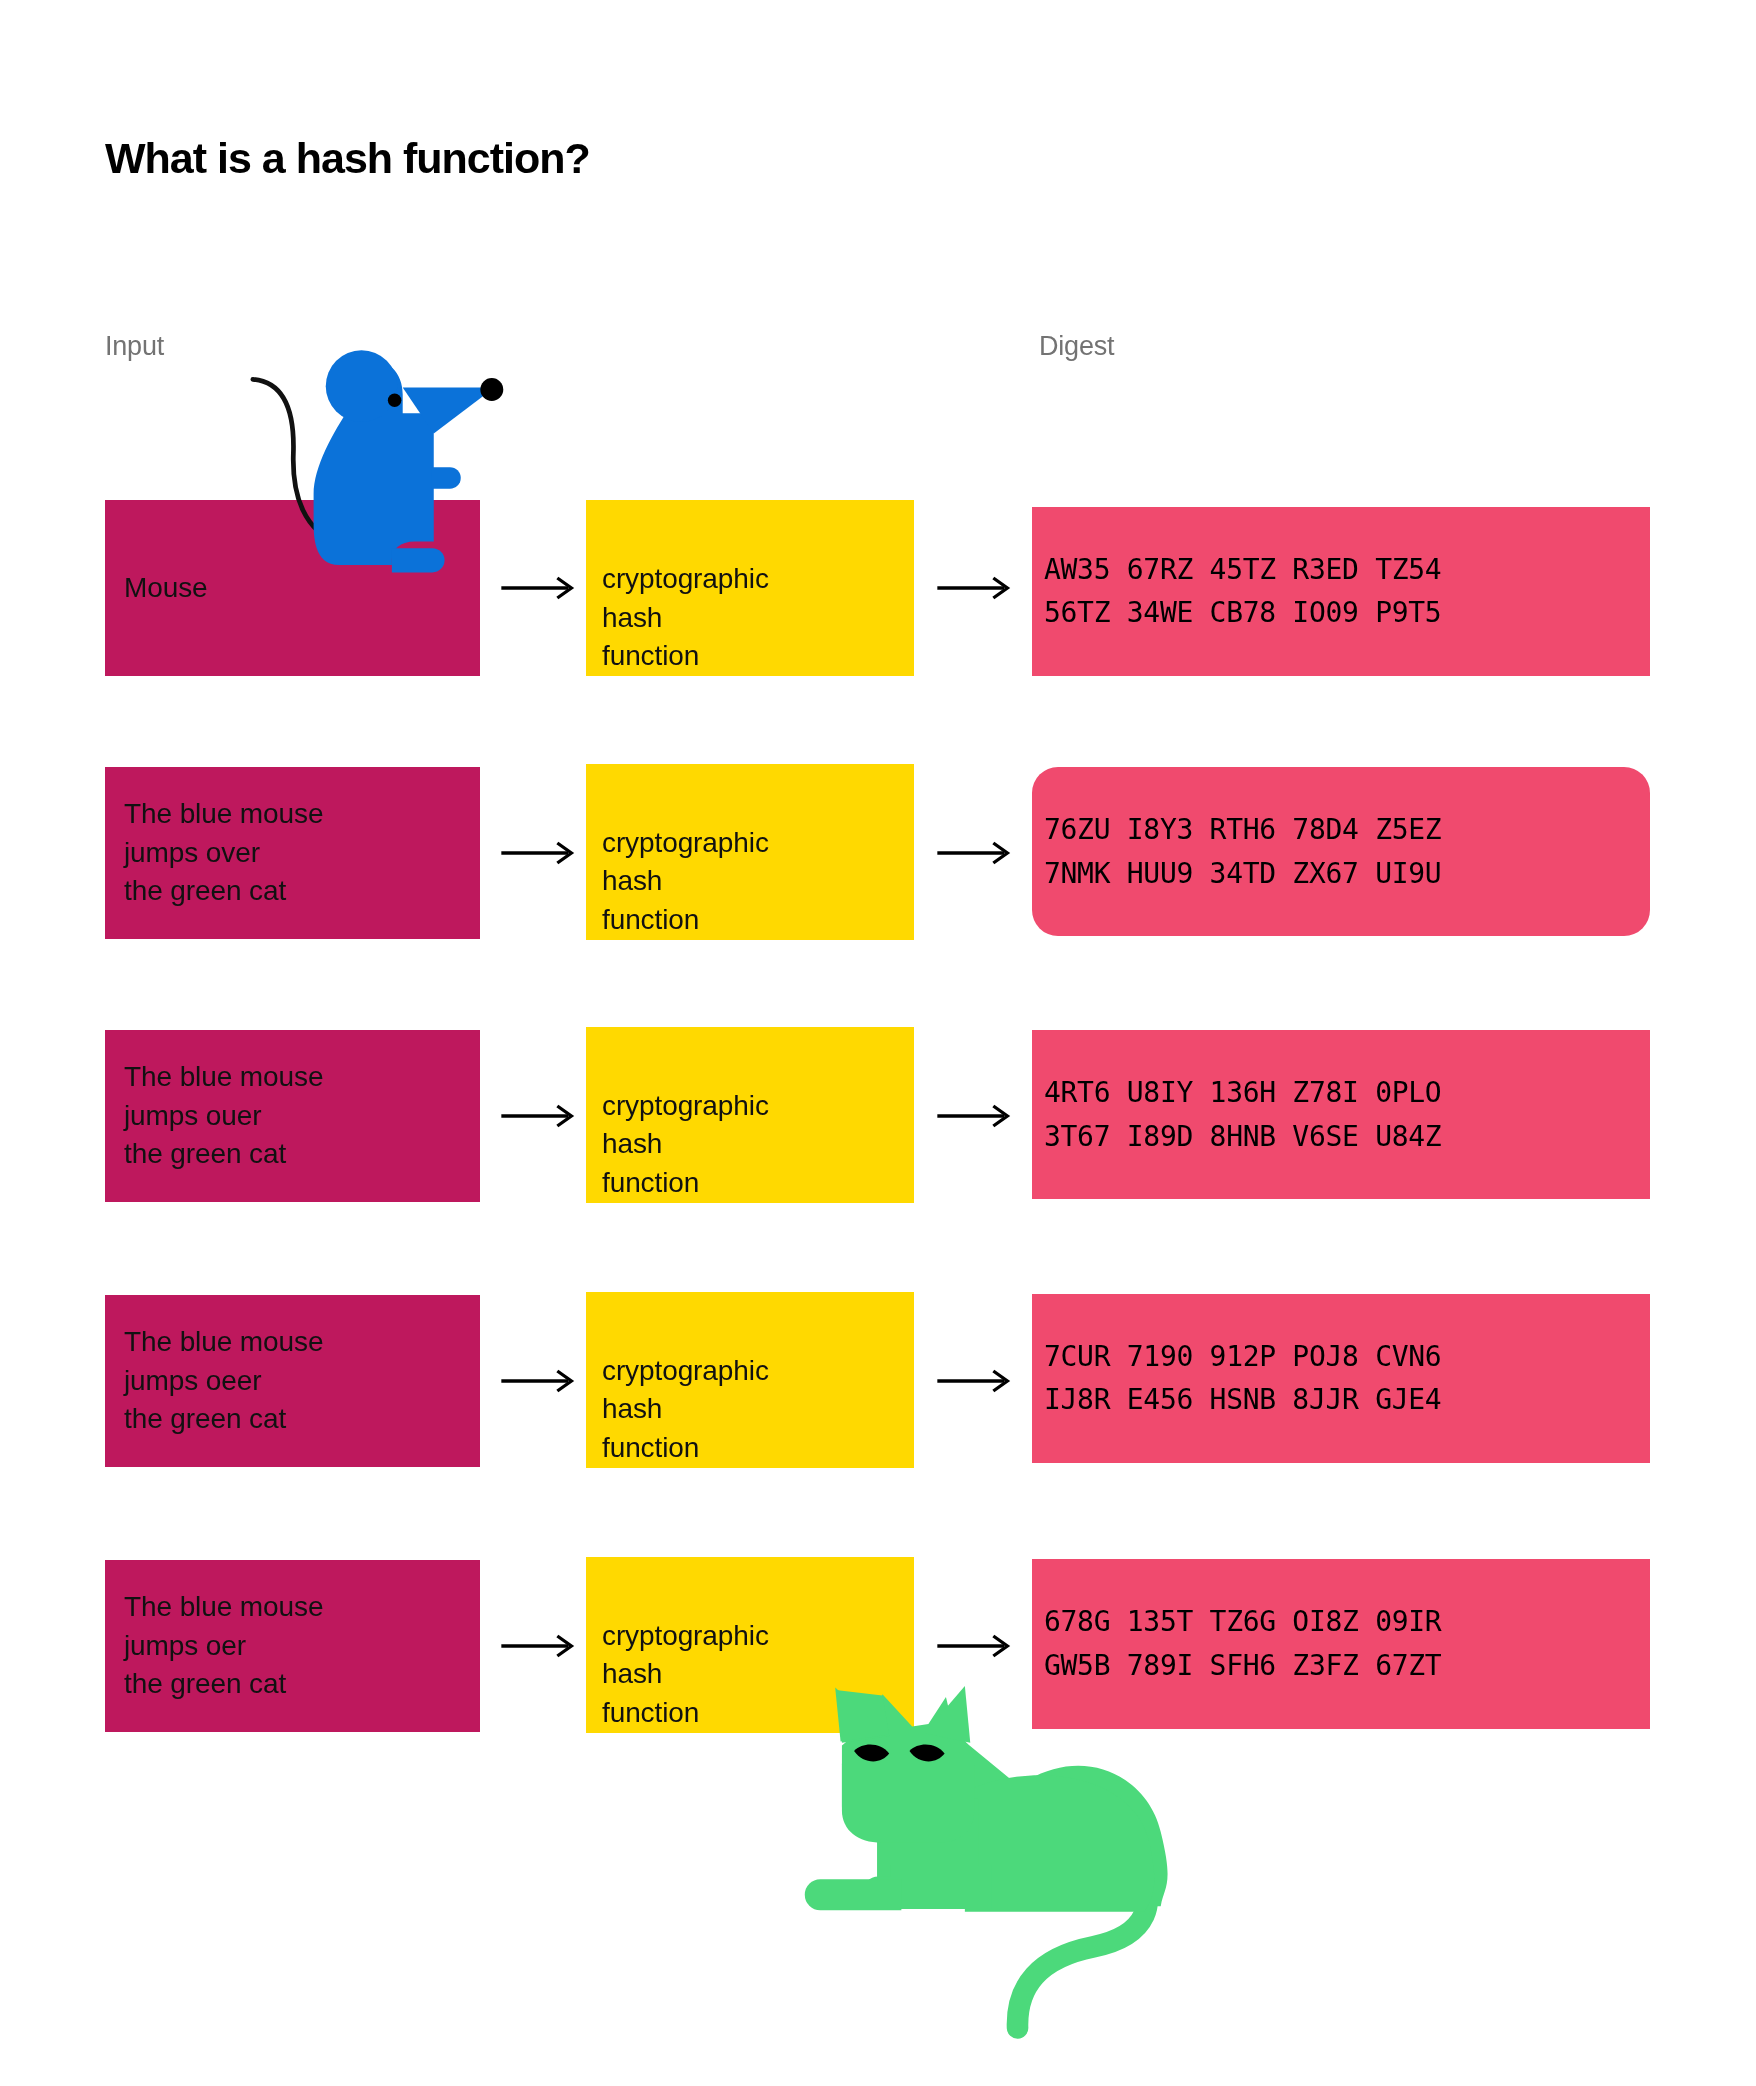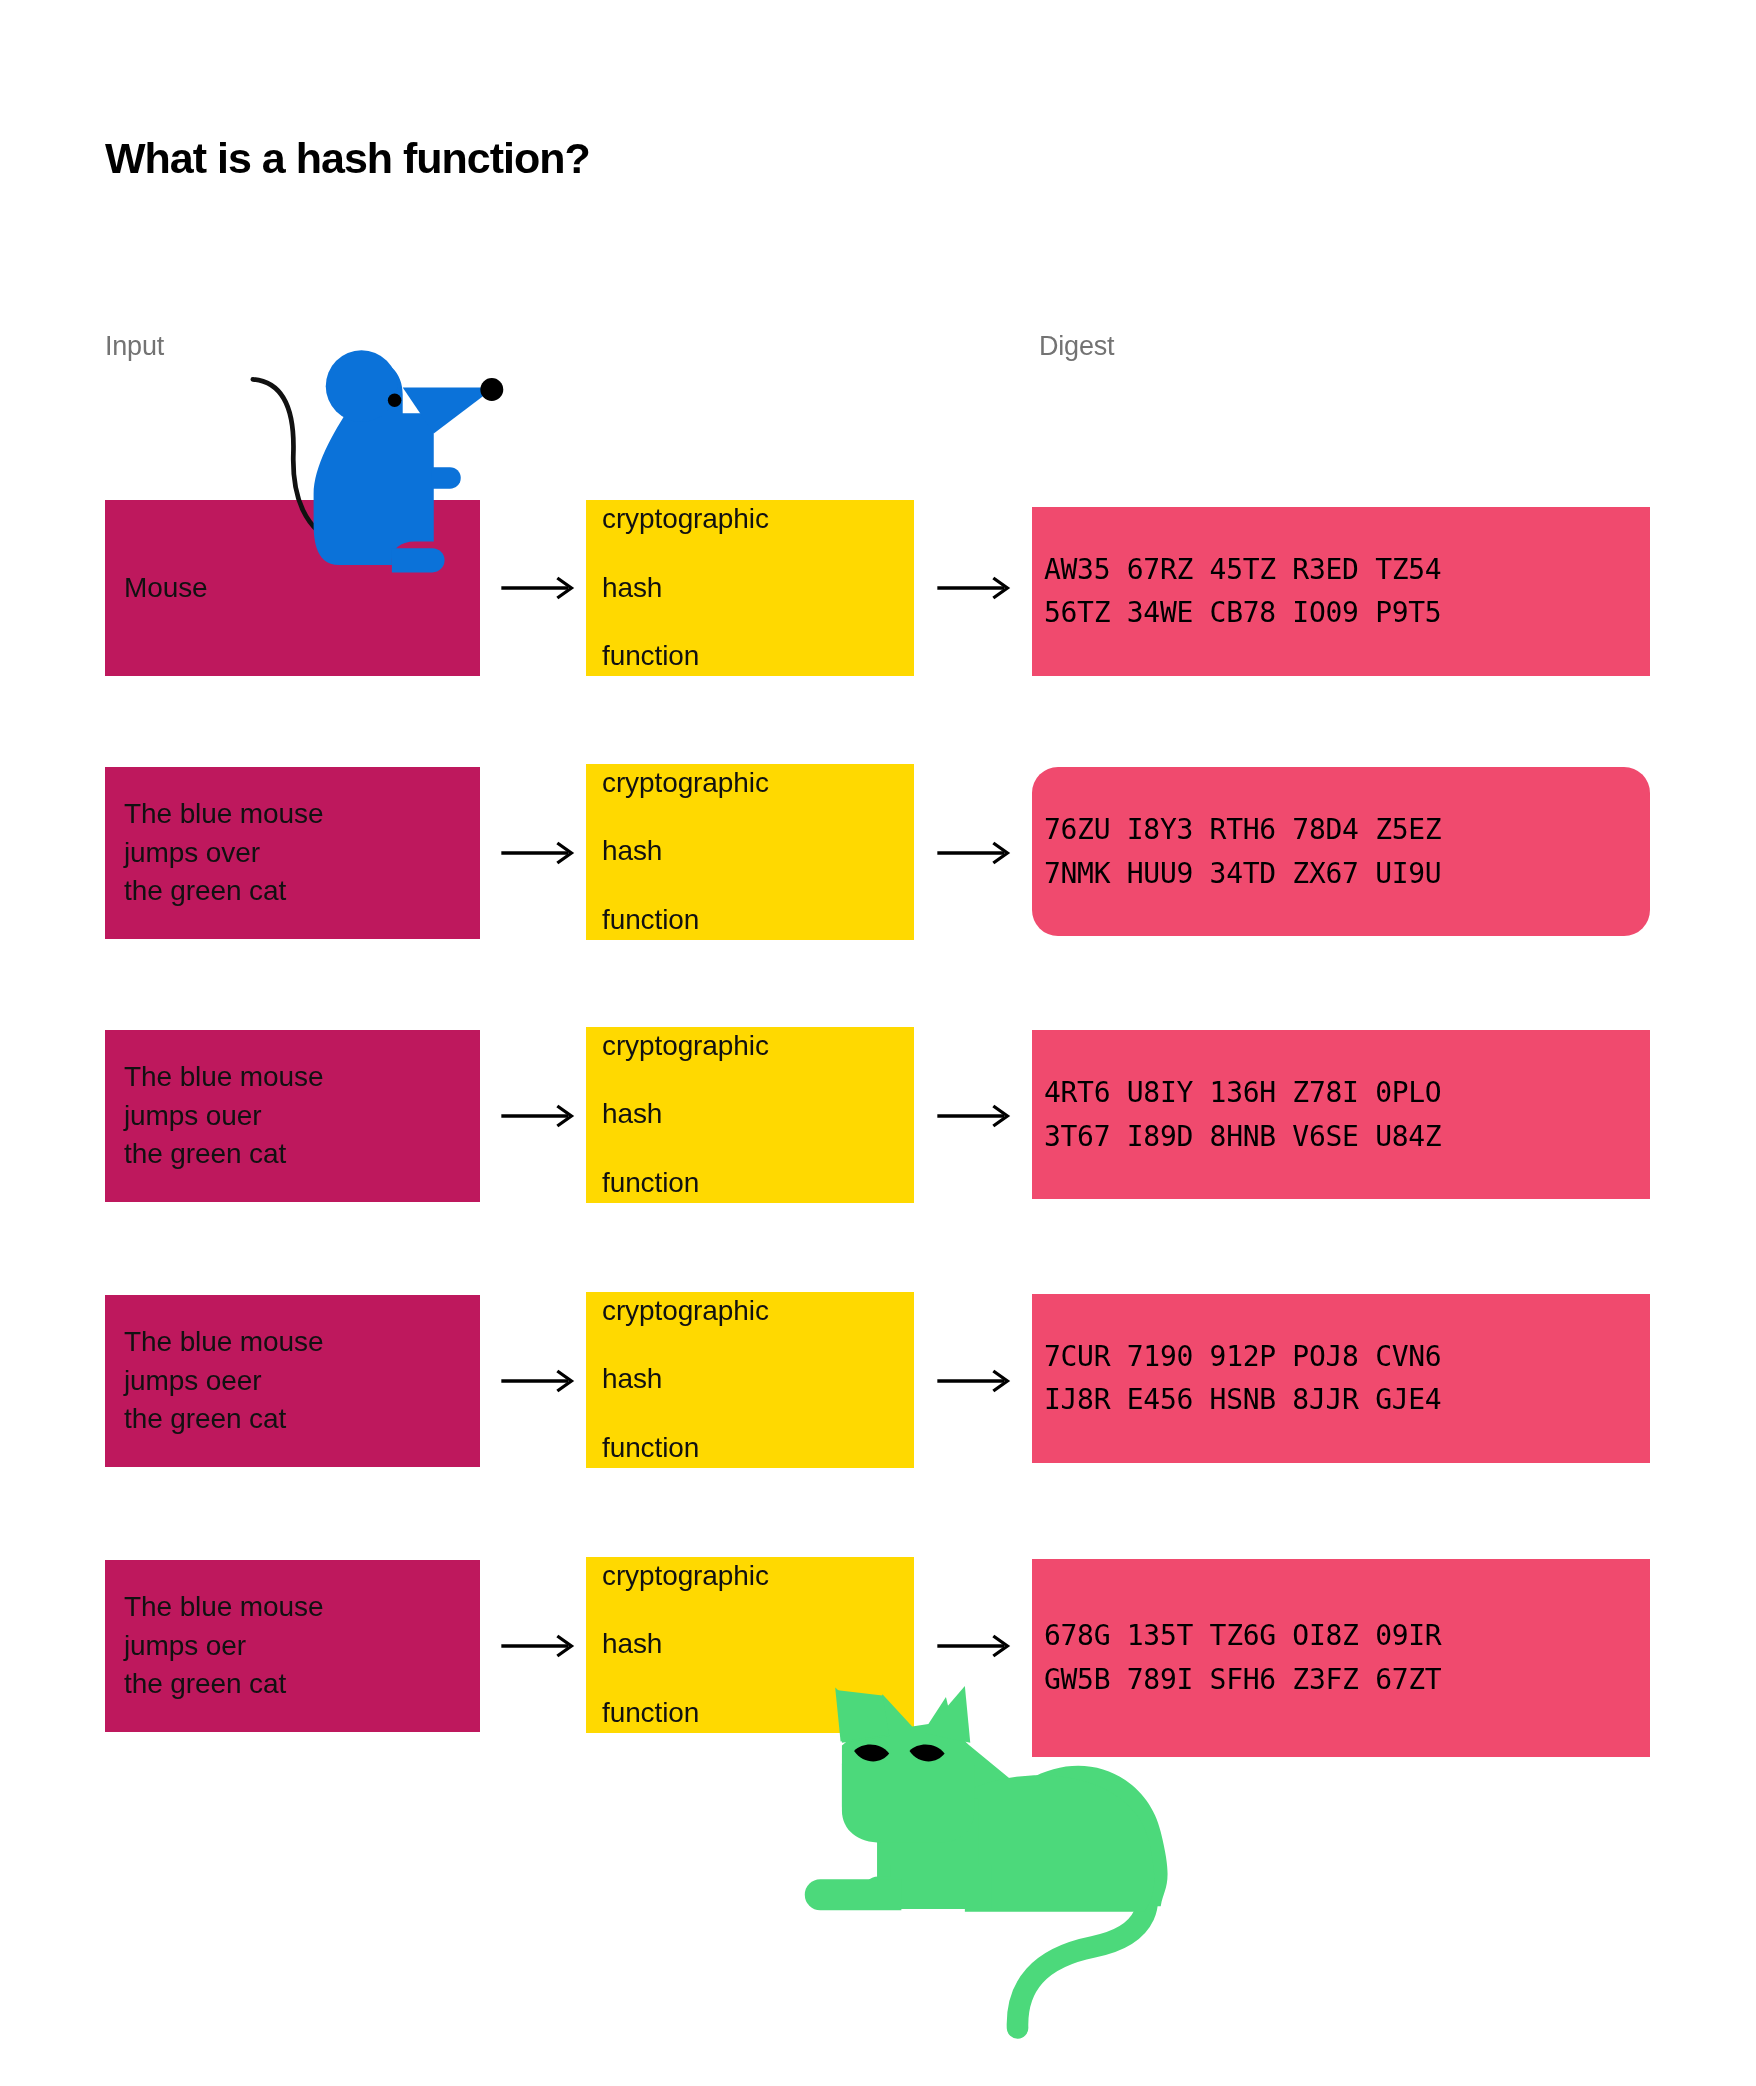--- a/index.html
+++ b/index.html
@@ -78,21 +78,21 @@
 
   .fn-box {
     position: absolute;
     left: 586px;
     width: 328px;
     background: #ffd900;
     box-sizing: border-box;
     padding: 0 16px;
     display: flex;
     flex-direction: column;
-    justify-content: space-between;
+    justify-content: flex-end;
     z-index: 1;
   }
   .fn-box .line {
     font-size: 28px;
     line-height: 1.38;
     color: #111111;
     white-space: nowrap;
     letter-spacing: -0.1px;
   }
 
@@ -274,21 +274,21 @@
       <div class="line">cryptographic</div>
       <div class="line">hash</div>
       <div class="line">function</div>
     </div>
     <div class="arrow" style="left:937px; top:74px;">
       <svg width="74" height="24" viewBox="0 0 110 36" fill="none">
         <path d="M0 18 H100" stroke="#000" stroke-width="5"></path>
         <path d="M84 3 L105 18 L84 33" stroke="#000" stroke-width="5" fill="none"></path>
       </svg>
     </div>
-    <div class="digest-box" style="top:-1.4px; height:198px;">
+    <div class="digest-box" style="top:-1.4px; height:170px;">
       <div class="line">678G 135T TZ6G OI8Z 09IR</div>
       <div class="line">GW5B 789I SFH6 Z3FZ 67ZT</div>
     </div>
   </div>
 
   <div class="illus" id="mouse-illustration">
     <svg width="270" height="304" viewBox="0 0 400 450" fill="none">
 
       <path d="M22 70 C70 74 84 120 82 180 C80 245 100 295 148 312" stroke="#111111" stroke-width="7" fill="none" stroke-linecap="round"></path>
 

